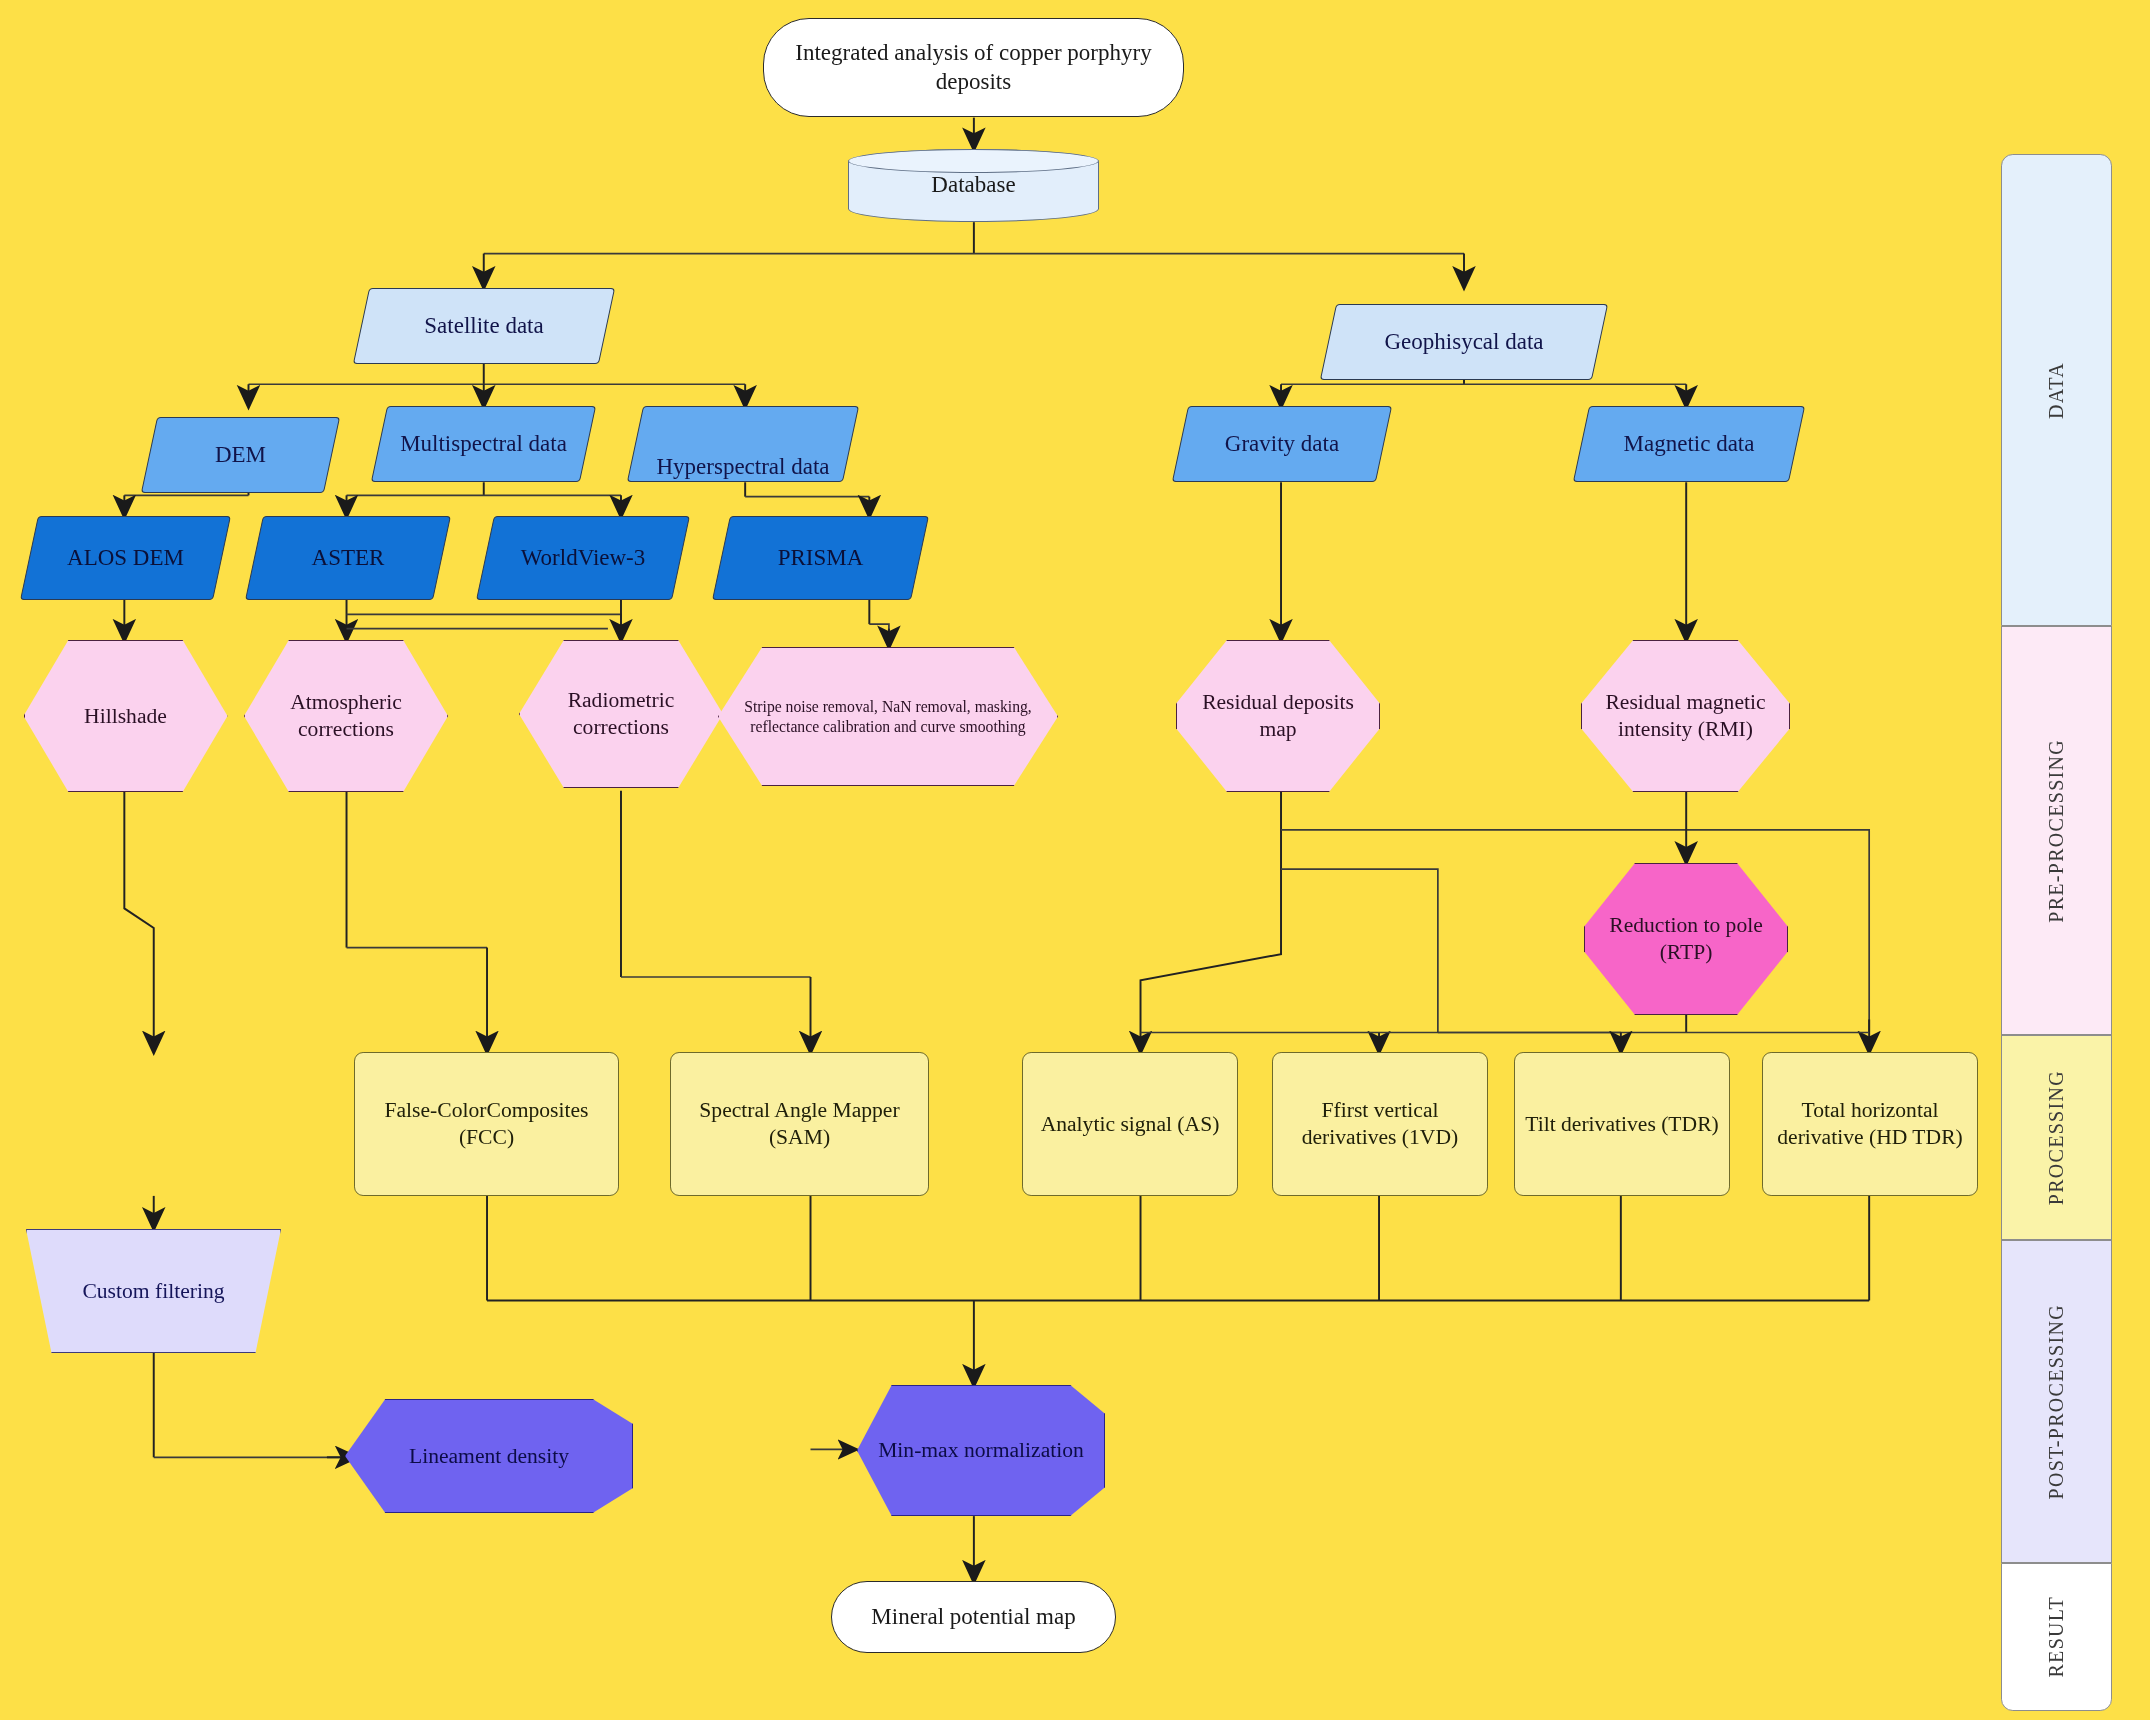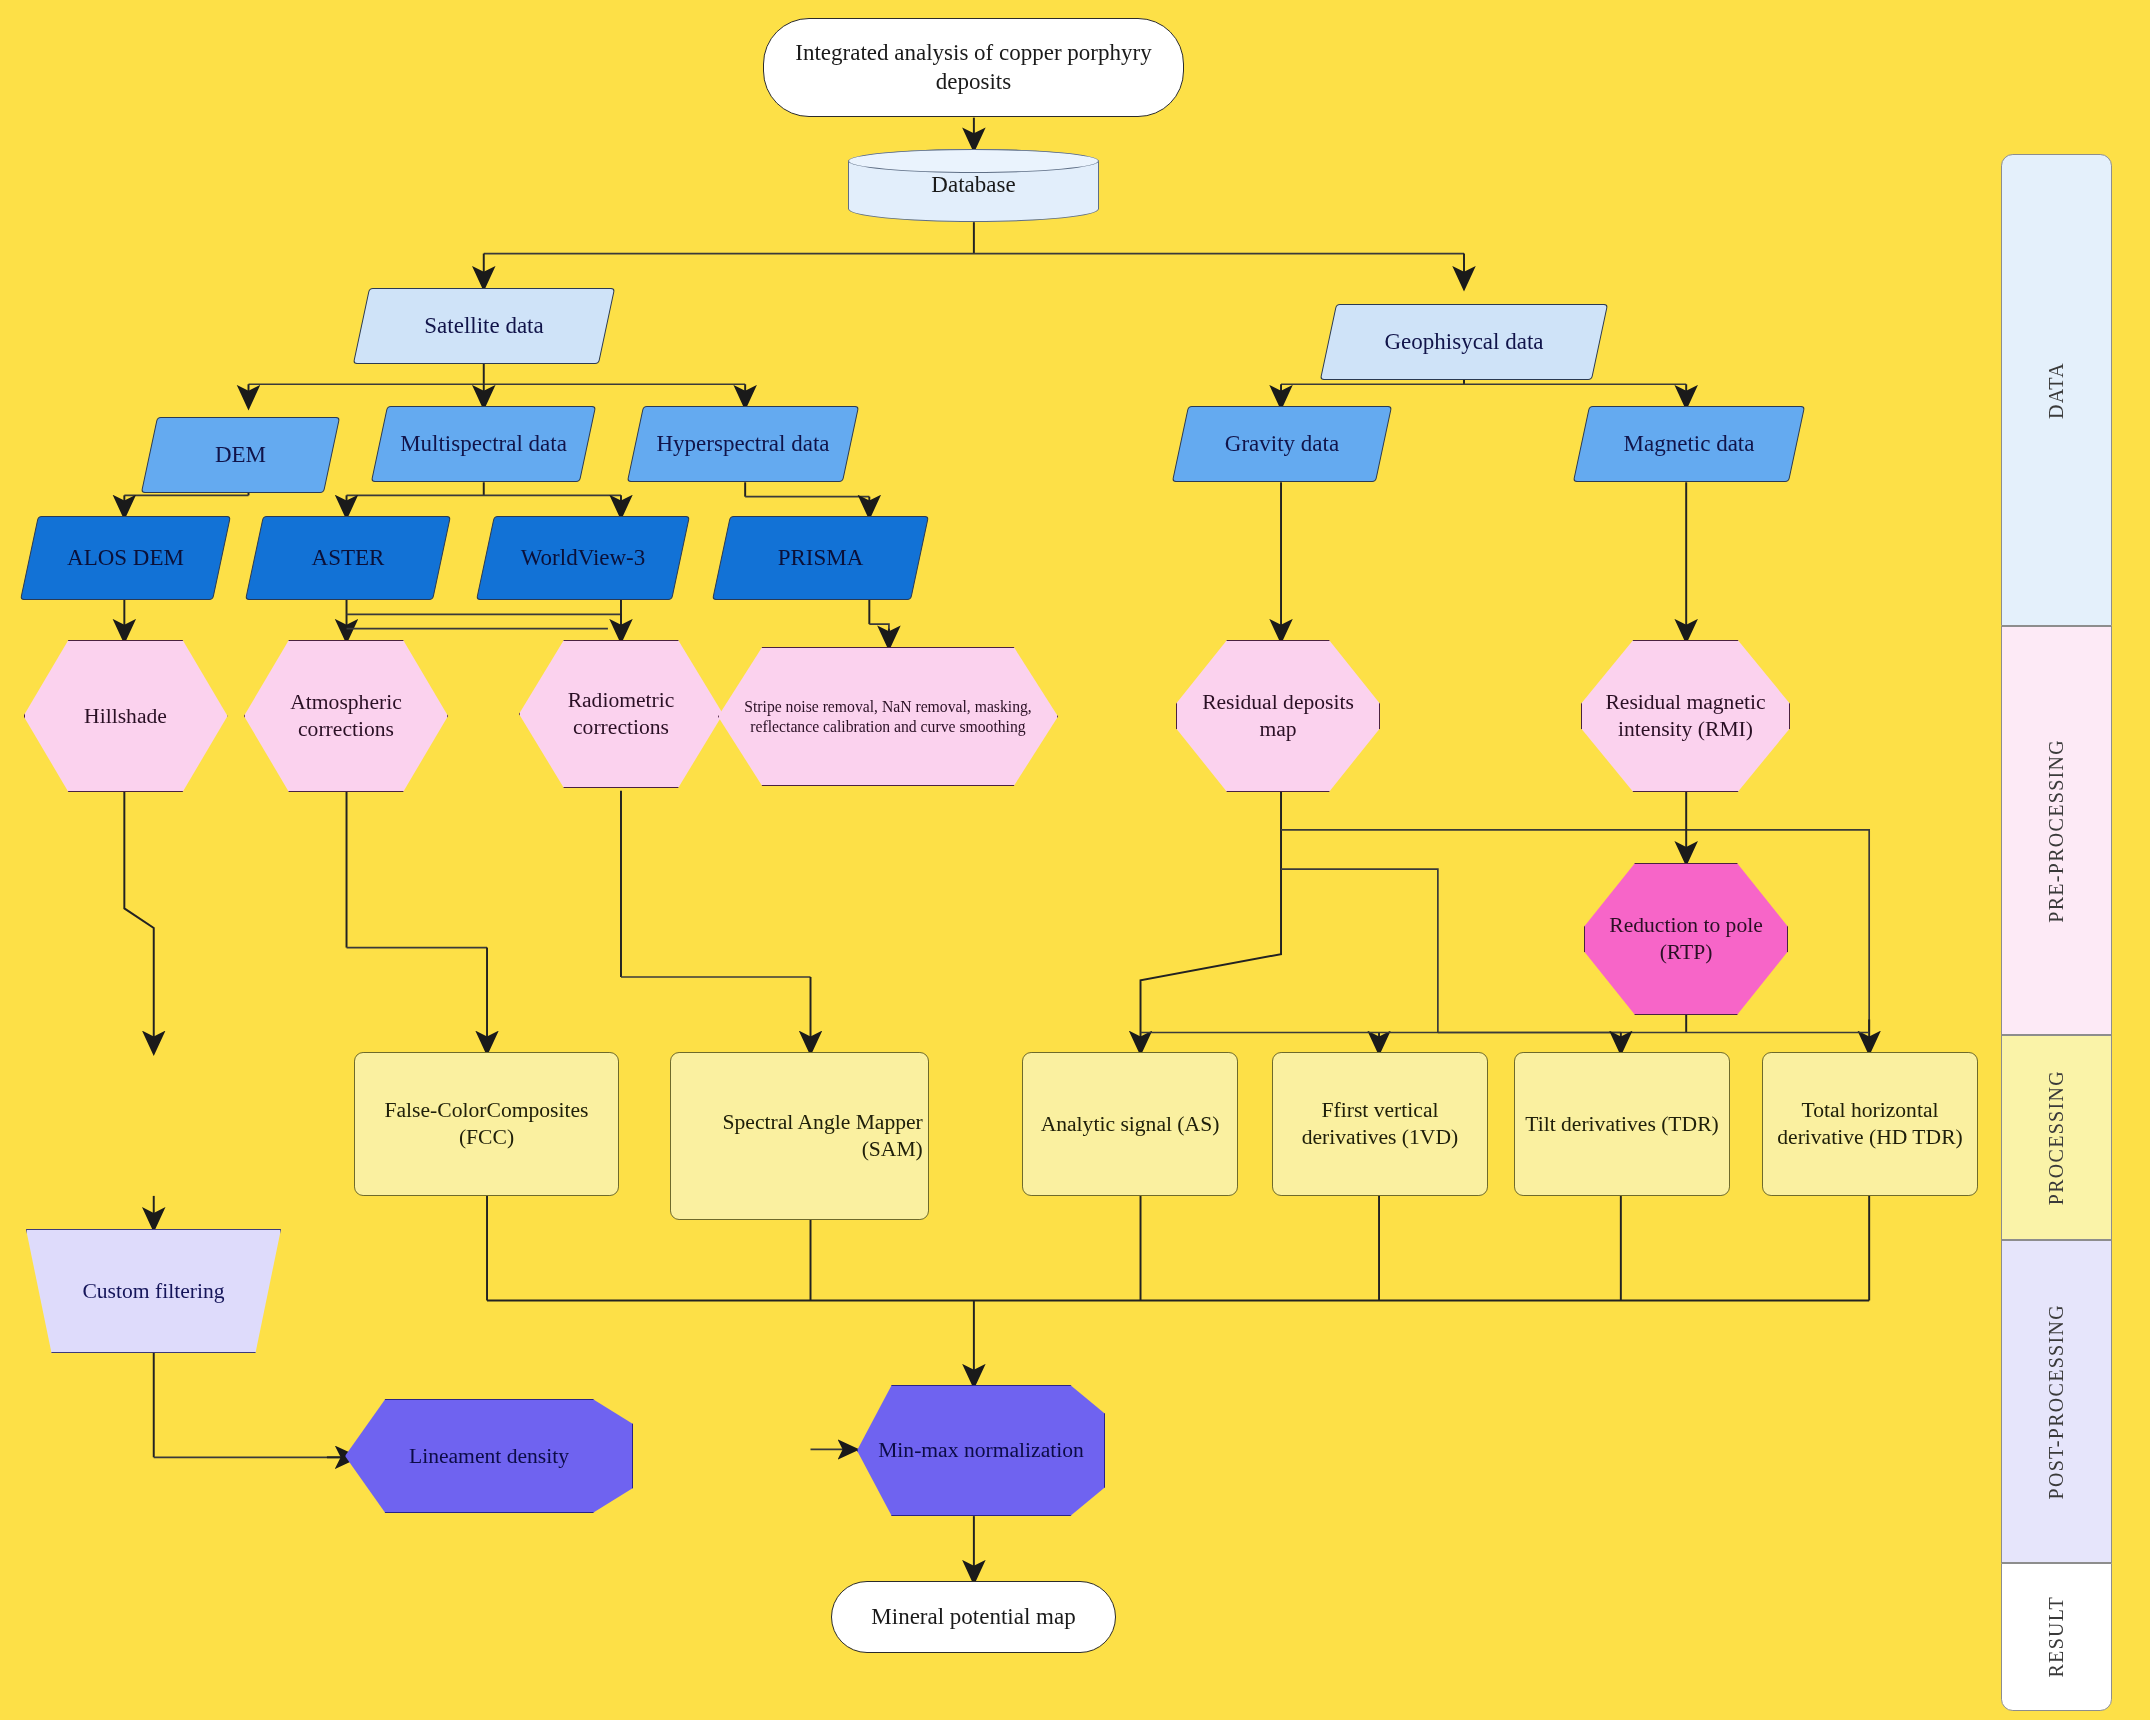--- a/index.html
+++ b/index.html
@@ -185,21 +185,21 @@
   </div>
 
   <div class="node para mid" style="left:149px;top:417px;width:183px;height:76px;">
     <span class="bg"></span>
     <span class="lbl">DEM</span>
   </div>
   <div class="node para mid" style="left:379px;top:406px;width:209px;height:76px;">
     <span class="bg"></span>
     <span class="lbl">Multispectral data</span>
   </div>
-  <div class="node para mid" style="left:635px;top:406px;width:216px;height:76px;">
+  <div class="node para mid" style="left:635px;top:406px;width:216px;height:76px;align-items:flex-end;">
     <span class="bg"></span>
     <span class="lbl">Hyperspectral data</span>
   </div>
   <div class="node para mid" style="left:1180px;top:406px;width:204px;height:76px;">
     <span class="bg"></span>
     <span class="lbl">Gravity data</span>
   </div>
   <div class="node para mid" style="left:1581px;top:406px;width:216px;height:76px;">
     <span class="bg"></span>
     <span class="lbl">Magnetic data</span>
@@ -247,21 +247,21 @@
     <span class="lbl">Residual magnetic intensity (RMI)</span>
   </div>
   <div class="node hex strong tall" style="left:1584px;top:863px;width:204px;height:152px;">
     <span class="bg"></span>
     <span class="lbl">Reduction to pole (RTP)</span>
   </div>
 
   <div class="node proc" style="left:354px;top:1052px;width:265px;height:144px;">
     <span class="lbl">False-ColorComposites (FCC)</span>
   </div>
-  <div class="node proc" style="left:670px;top:1052px;width:259px;height:168px;text-align:right;">
+  <div class="node proc" style="left:670px;top:1052px;width:259px;height:144px;">
     <span class="lbl">Spectral Angle Mapper (SAM)</span>
   </div>
   <div class="node proc" style="left:1022px;top:1052px;width:216px;height:144px;">
     <span class="lbl">Analytic signal (AS)</span>
   </div>
   <div class="node proc" style="left:1272px;top:1052px;width:216px;height:144px;">
     <span class="lbl">Ffirst vertical derivatives (1VD)</span>
   </div>
   <div class="node proc" style="left:1514px;top:1052px;width:216px;height:144px;">
     <span class="lbl">Tilt derivatives (TDR)</span>

